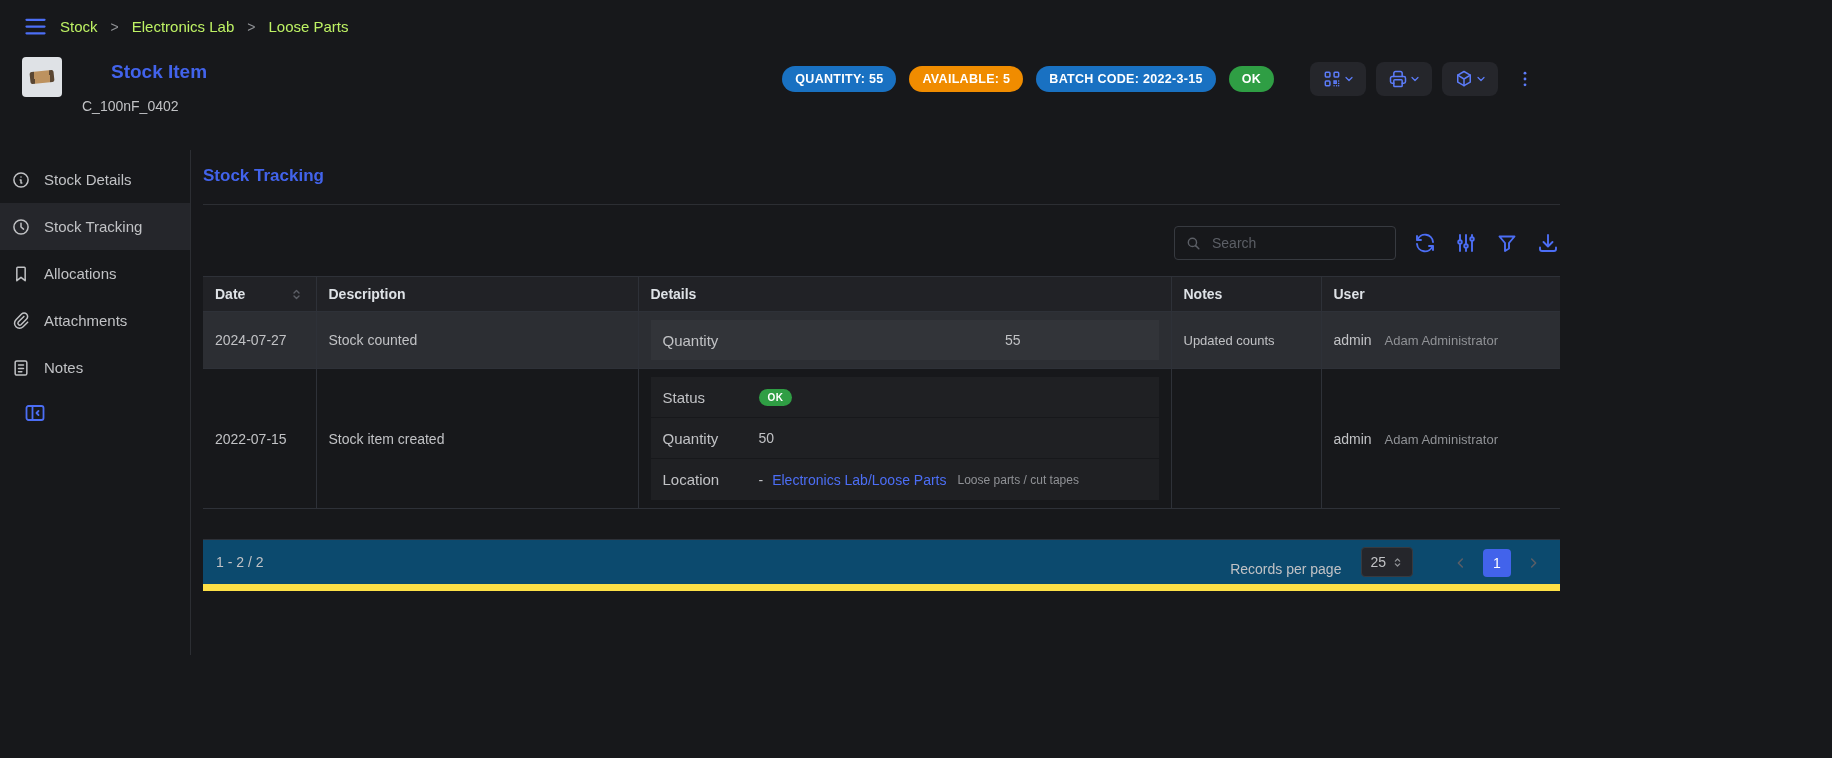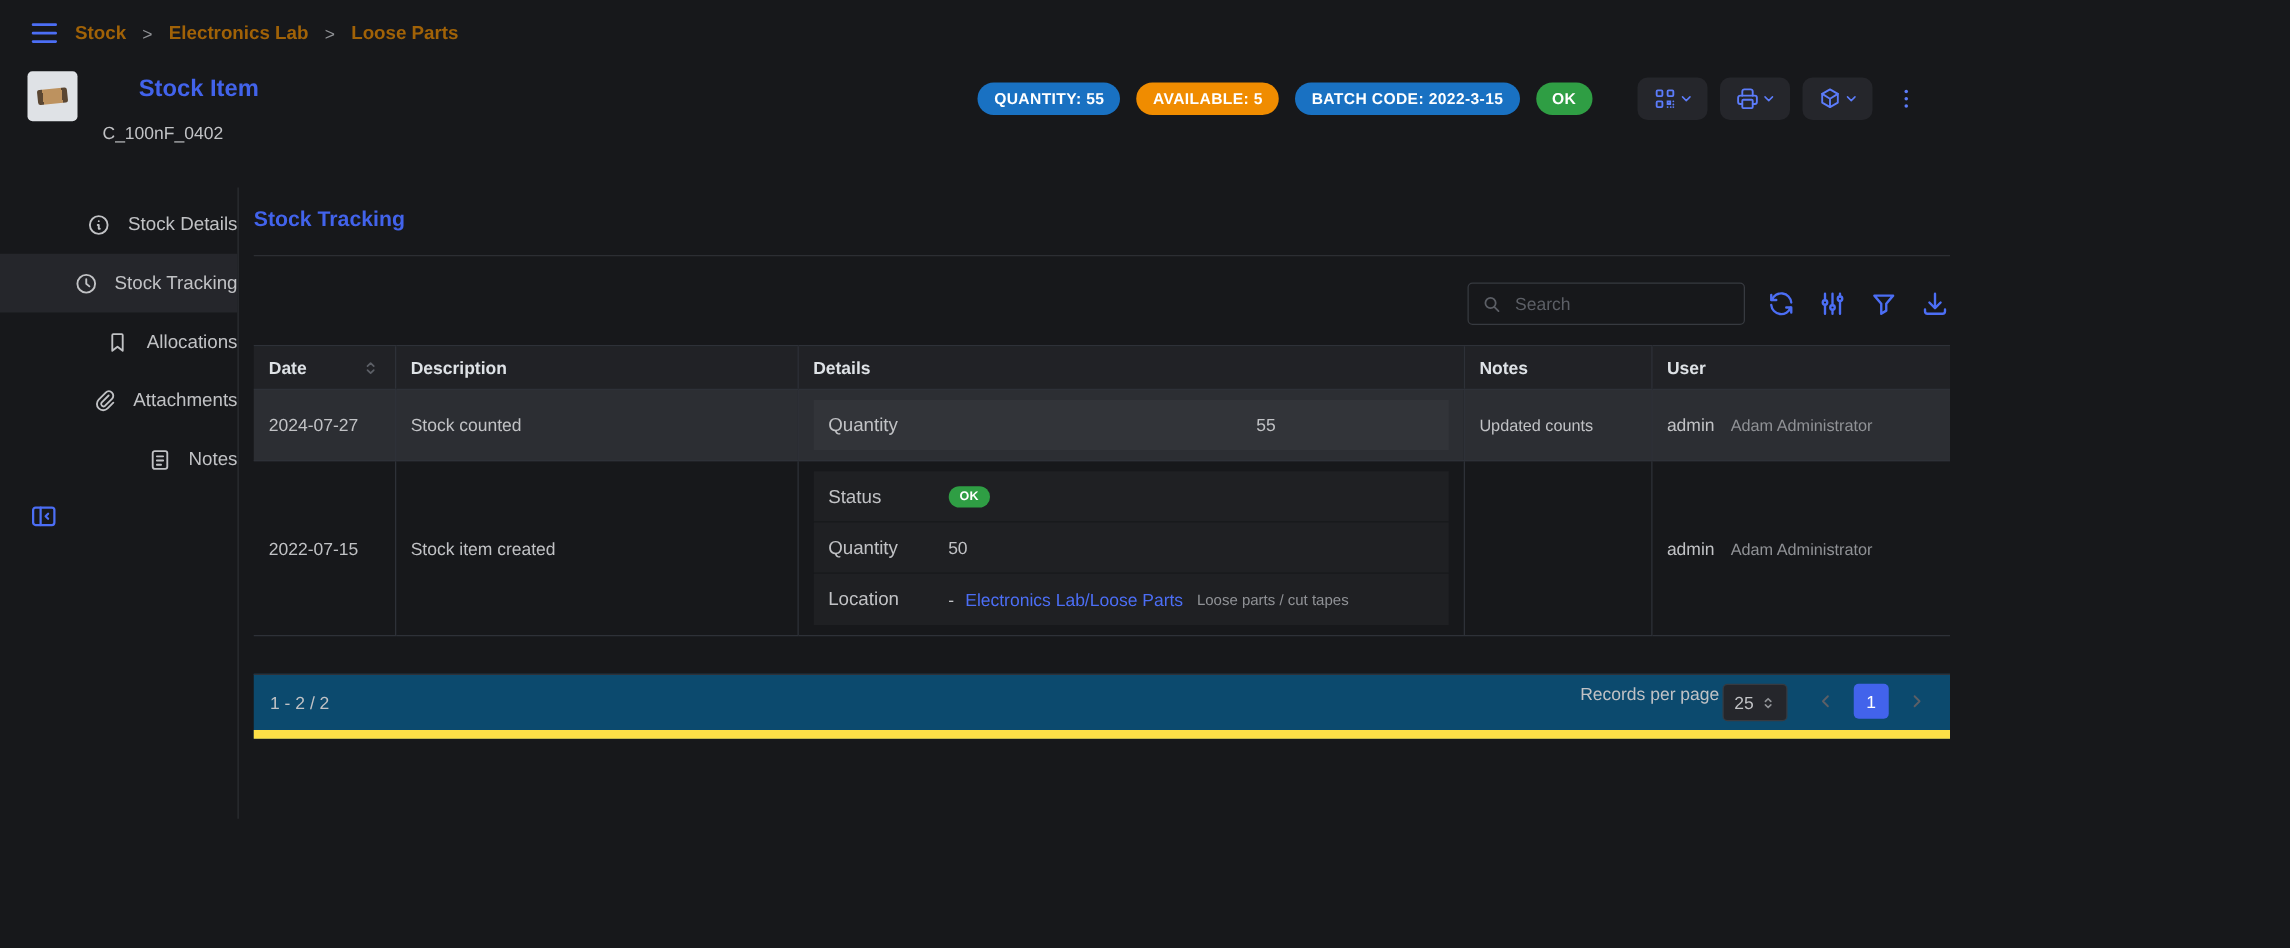--- a/index.html
+++ b/index.html
@@ -8,21 +8,21 @@
     font-family:"Liberation Sans", sans-serif;
     color:#c1c2c5; font-size:14px;
   }
   * { box-sizing:border-box; }
   svg { display:block; }
   .app { width:1560px; }
 
   
   .topbar { display:flex; align-items:center; gap:11px; padding:13px 22px 9px; }
   .hamburger { width:27px; height:27px; color:#4c6ef5; background:none; border:none; padding:0; cursor:pointer; }
-  .crumb { color:#a16207; font-size:15px; text-decoration:none; cursor:pointer;font-weight:bold; }
+  .crumb { color:#bef264; font-size:15px; text-decoration:none; cursor:pointer; }
   .crumb-sep { color:#909296; font-size:14px; padding:0 2px; }
 
   
   .page-header { display:flex; align-items:flex-start; padding:8px 22px 0; }
   .thumb { width:40px; height:40px; background:#dfe2e6; border-radius:4px; position:relative; overflow:hidden; flex:none; }
   .cap-body { position:absolute; left:8px; top:14px; width:24px; height:12px; border-radius:2px; transform:rotate(-6deg);
     background:linear-gradient(90deg,#5a4632 0 18%, #bd925f 18% 82%, #5a4632 82%); }
   .title-block { margin-left:20px; }
   .page-title { color:#4263eb; font-size:19px; font-weight:700; line-height:1; padding-top:5px;margin-left:29px; }
   .page-subtitle { margin-top:17px; font-size:14px; color:#c1c2c5; }
@@ -34,21 +34,21 @@
   .badge.orange { background:#f08c00; }
   .badge.green { background:#2f9e44; }
   .header-actions { display:flex; align-items:center; gap:10px; margin-left:36px; }
   .icon-btn { width:56px; height:34px; background:#25262b; border:none; border-radius:8px; color:#5c7cfa;
     display:flex; align-items:center; justify-content:center; gap:1px; cursor:pointer; padding:0; }
   .dots-btn { width:26px; height:34px; background:none; border:none; color:#5c7cfa; display:flex; align-items:center; justify-content:center; cursor:pointer; padding:0; margin-left:4px; }
 
   
   .content { display:flex; margin-top:36px; }
   .sidebar { width:191px; flex:none; border-right:1px solid #2c2e33; min-height:505px; padding-top:6px; }
-  .side-item { height:47px; display:flex; align-items:center; gap:13px; padding-left:11px; font-size:15px; color:#c1c2c5; cursor:pointer;justify-content:flex-end; }
+  .side-item { height:47px; display:flex; align-items:center; gap:13px; padding-left:11px; font-size:15px; color:#c1c2c5; cursor:pointer; }
   .side-item svg { width:20px; height:20px; flex:none; }
   .side-item.selected { background:#25262b; }
   .collapse-btn { margin:10px 0 0 23px; width:24px; height:24px; color:#4c6ef5; background:none; border:none; padding:0; cursor:pointer; }
 
   .main { flex:1; padding-left:12px; padding-right:0; }
   .section-title { color:#4263eb; font-size:17px; font-weight:700; margin-top:16px; }
   .rule { border:none; border-top:1px solid #2c2e33; margin:18px 0 0; }
 
   .toolbar { display:flex; justify-content:flex-end; align-items:center; gap:17px; margin-top:21px; }
   .search-box { display:flex; align-items:center; gap:8px; width:222px; height:34px; border:1px solid #373a40; border-radius:4px; padding:0 10px; color:#5c5f66; }
@@ -81,21 +81,21 @@
   .loc-link { color:#4c6ef5; text-decoration:none; font-size:14px; cursor:pointer; }
   .loc-desc { color:#909296; font-size:12px; margin-left:11px; }
 
   .user-name { font-size:14px; }
   .user-full { font-size:13px; color:#909296; margin-left:9px; }
   .notes-text { font-size:13px; }
 
   
   .table-footer { display:flex; align-items:center; margin-top:30px; height:52px; padding:0 13px;
     background:#0c4a6e; border-top:1px solid #2e3138; border-bottom:7px solid #fde047; font-size:14px; }
-  .footer-right { margin-left:auto; display:flex; align-items:flex-start; gap:3px; }
+  .footer-right { margin-left:auto; display:flex; align-items:flex-end; gap:20px; }
   .per-page-select { display:flex; align-items:center; gap:5px; border:1px solid #373a40; background:#25262b;
     border-radius:4px; height:30px; padding:0 8px; font-size:14px; color:#c1c2c5; cursor:pointer; }
   .per-page-select .sel-icon { width:13px; height:13px; color:#909296; }
   .page-nav { display:flex; align-items:center; gap:8px; margin-left:14px; }
   .page-btn { width:28px; height:28px; display:flex; align-items:center; justify-content:center; border-radius:4px;
     background:none; border:none; color:#5c5f66; padding:0; cursor:pointer; font-family:inherit; font-size:14px; }
   .page-btn.active { background:#4263eb; color:#ffffff; }
 </style>
 </head>
 <body>

